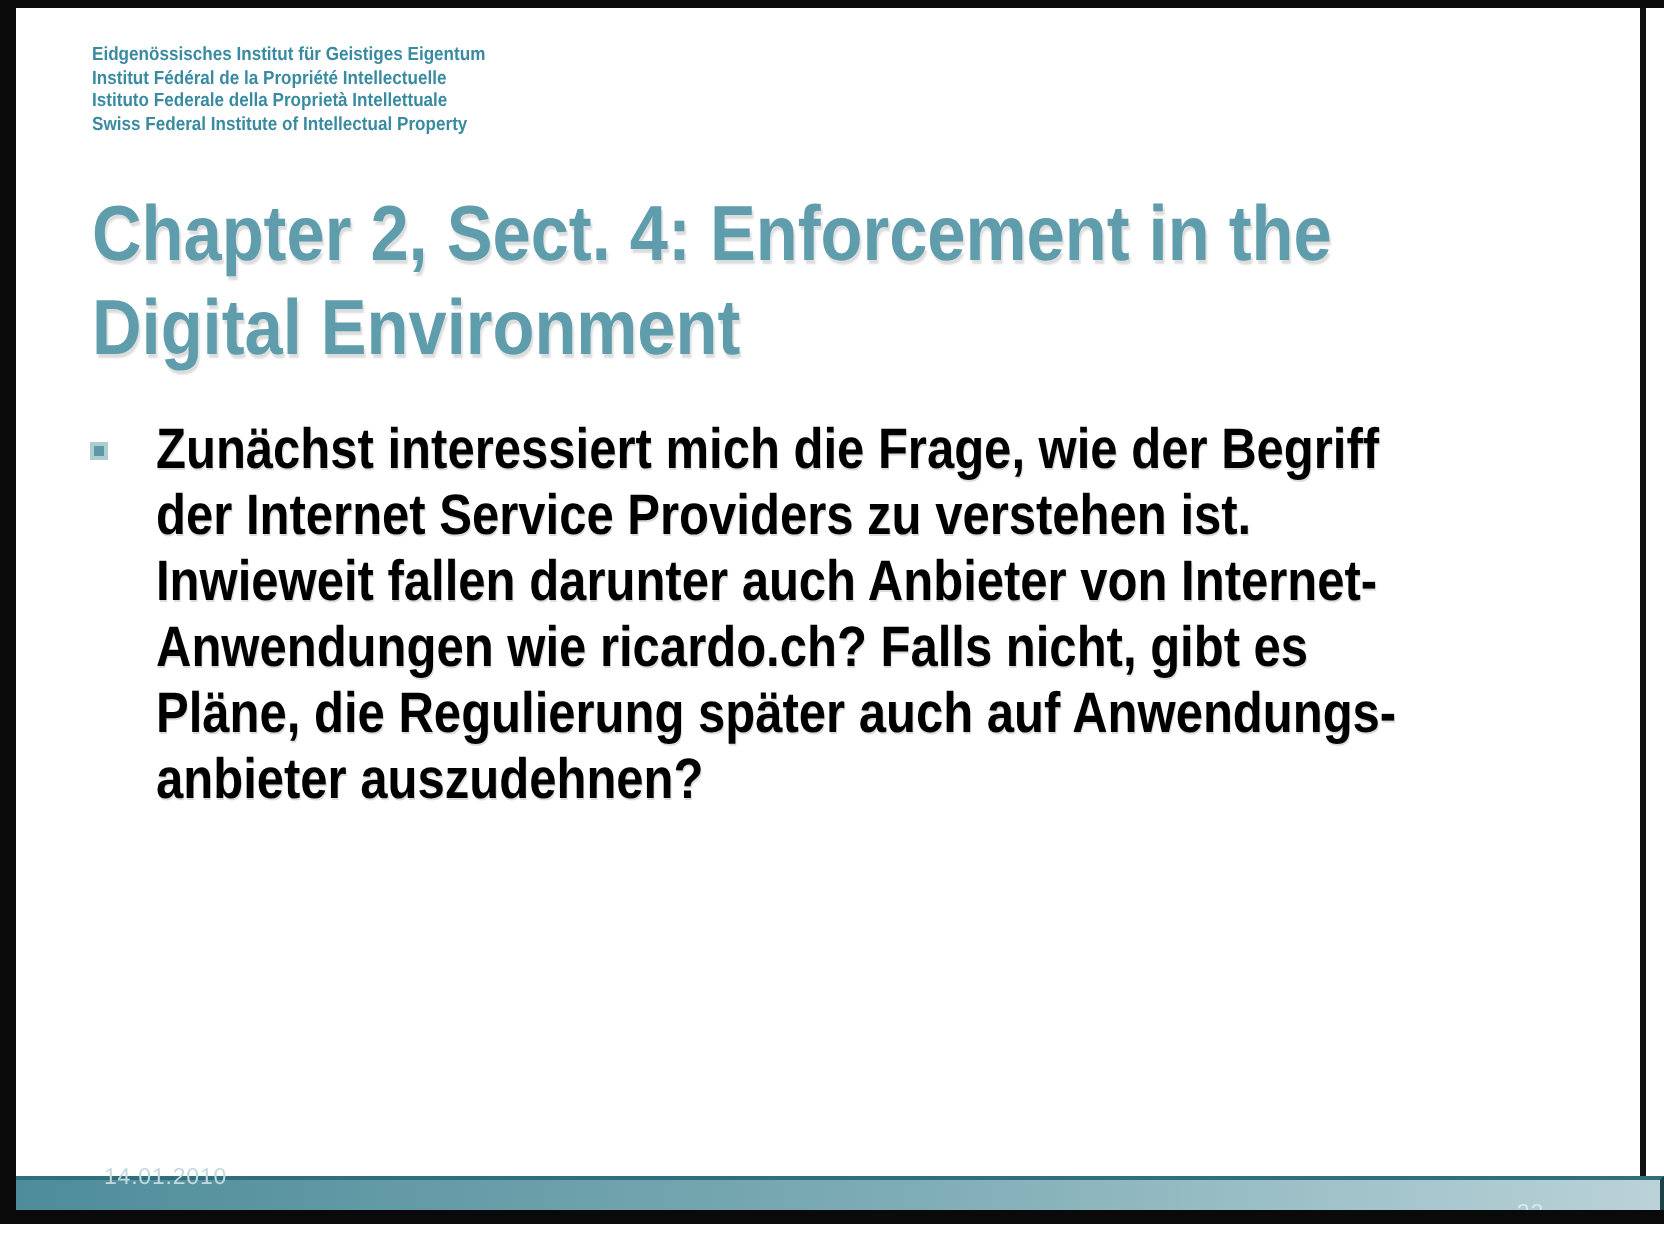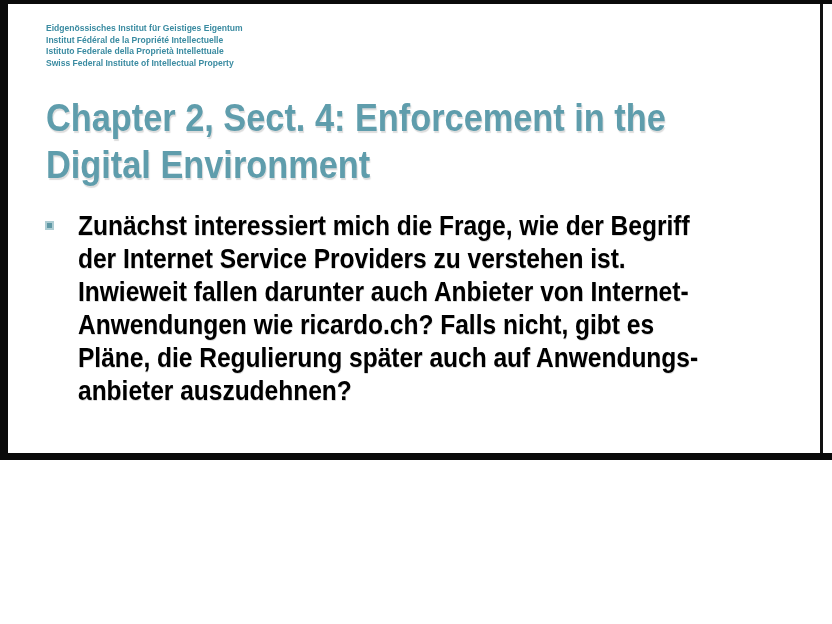--- a/index.html
+++ b/index.html
@@ -1,19 +1,19 @@
 <!DOCTYPE html>
 <html><head>
 <meta charset="utf-8">
 <style>
   * { margin:0; padding:0; box-sizing:border-box; }
   html,body { background:#ffffff; }
   .page {
     position:relative;
-    width:832px; height:460px;
+    width:832px; height:612px;
     background:#ffffff;
     overflow:hidden;
     font-family:"Liberation Sans", sans-serif;
   }
   
   .frame-top    { position:absolute; left:0; top:0; width:832px; height:4px; background:#0a0a0a; z-index:6; }
   .frame-left   { position:absolute; left:0; top:0; width:8px; height:624px; background:#0a0a0a; z-index:6; }
   .frame-bottom { position:absolute; left:0; bottom:0; width:832px; height:7px; background:#0a0a0a; z-index:6; }
   .frame-right  { position:absolute; top:4px; right:9px; width:3px; height:584px; background:#111111; z-index:6; }
 

